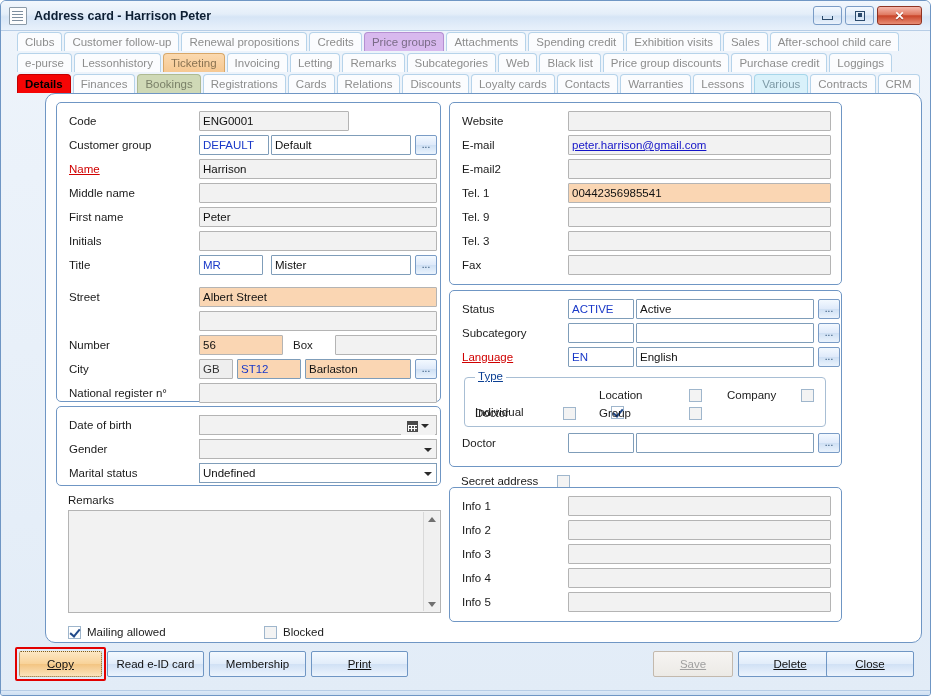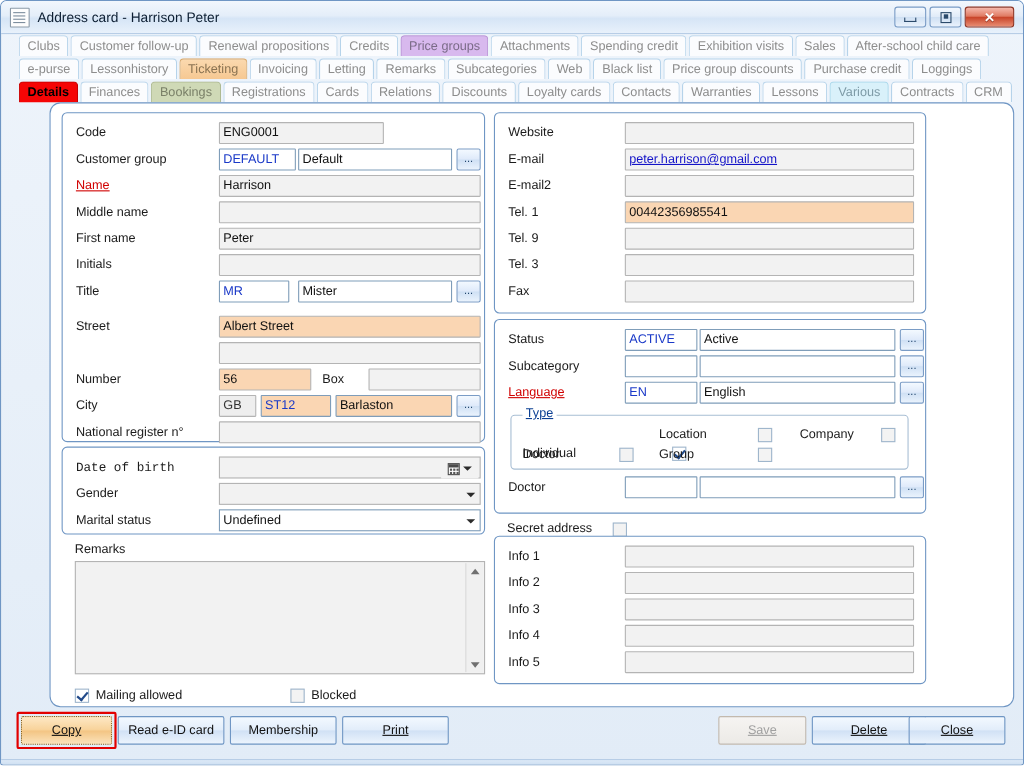--- a/index.html
+++ b/index.html
@@ -35,21 +35,21 @@
     border: 1px solid #8b9aa8;
     border-radius: 1px;
     position: relative;
   }
   .title-icon::before {
     content:""; position:absolute; left:2px; top:3px; right:3px; height:1px;
     background:#7d8e9e;
     box-shadow: 0 3px 0 #7d8e9e, 0 6px 0 #7d8e9e, 0 9px 0 #7d8e9e;
   }
   .title-text {
-    font-size: 12.5px; color: #0d1f33; font-weight: normal;
+    font-size: 12.5px; color: #0d1f33; font-weight: bold;
     white-space: nowrap;
   }
   .win-buttons { margin-left: auto; display: flex; gap: 3px; padding-right: 4px; }
   .win-btn {
     width: 29px; height: 19px;
     border: 1px solid #7a9cc6;
     border-radius: 3px;
     background: linear-gradient(to bottom, #f4f9fe 0%, #e0ebf8 48%, #cfe0f3 52%, #eaf2fc 100%);
     display: flex; align-items: center; justify-content: center;
     box-sizing: border-box;
@@ -357,21 +357,21 @@
       <div class="ellipsis-btn" style="position:absolute; left:358px; top:256px;">...</div>
 
       <div class="row" style="left:12px; top:280px;">
         <span class="lbl" style="width:118px;">National register n°</span>
       </div>
       <div class="fld" style="position:absolute; left:142px; top:280px; width:238px;"></div>
     </div>
 
     <div class="group" style="left:10px; top:312px; width:385px; height:80px;">
       <div class="row" style="left:12px; top:8px;">
-        <span class="lbl" style="width:118px;font-family:Liberation Mono, monospace;">Date of birth</span>
+        <span class="lbl" style="width:118px;">Date of birth</span>
       </div>
       <div class="combo" style="position:absolute; left:142px; top:8px; width:238px;">
         <span></span>
         <span class="date-btn">
           <span class="cal-ico"></span>
           <span style="width:0;height:0;border-left:4px solid transparent;border-right:4px solid transparent;border-top:4px solid #2b2b2b;"></span>
         </span>
       </div>
 
       <div class="row" style="left:12px; top:32px;">

